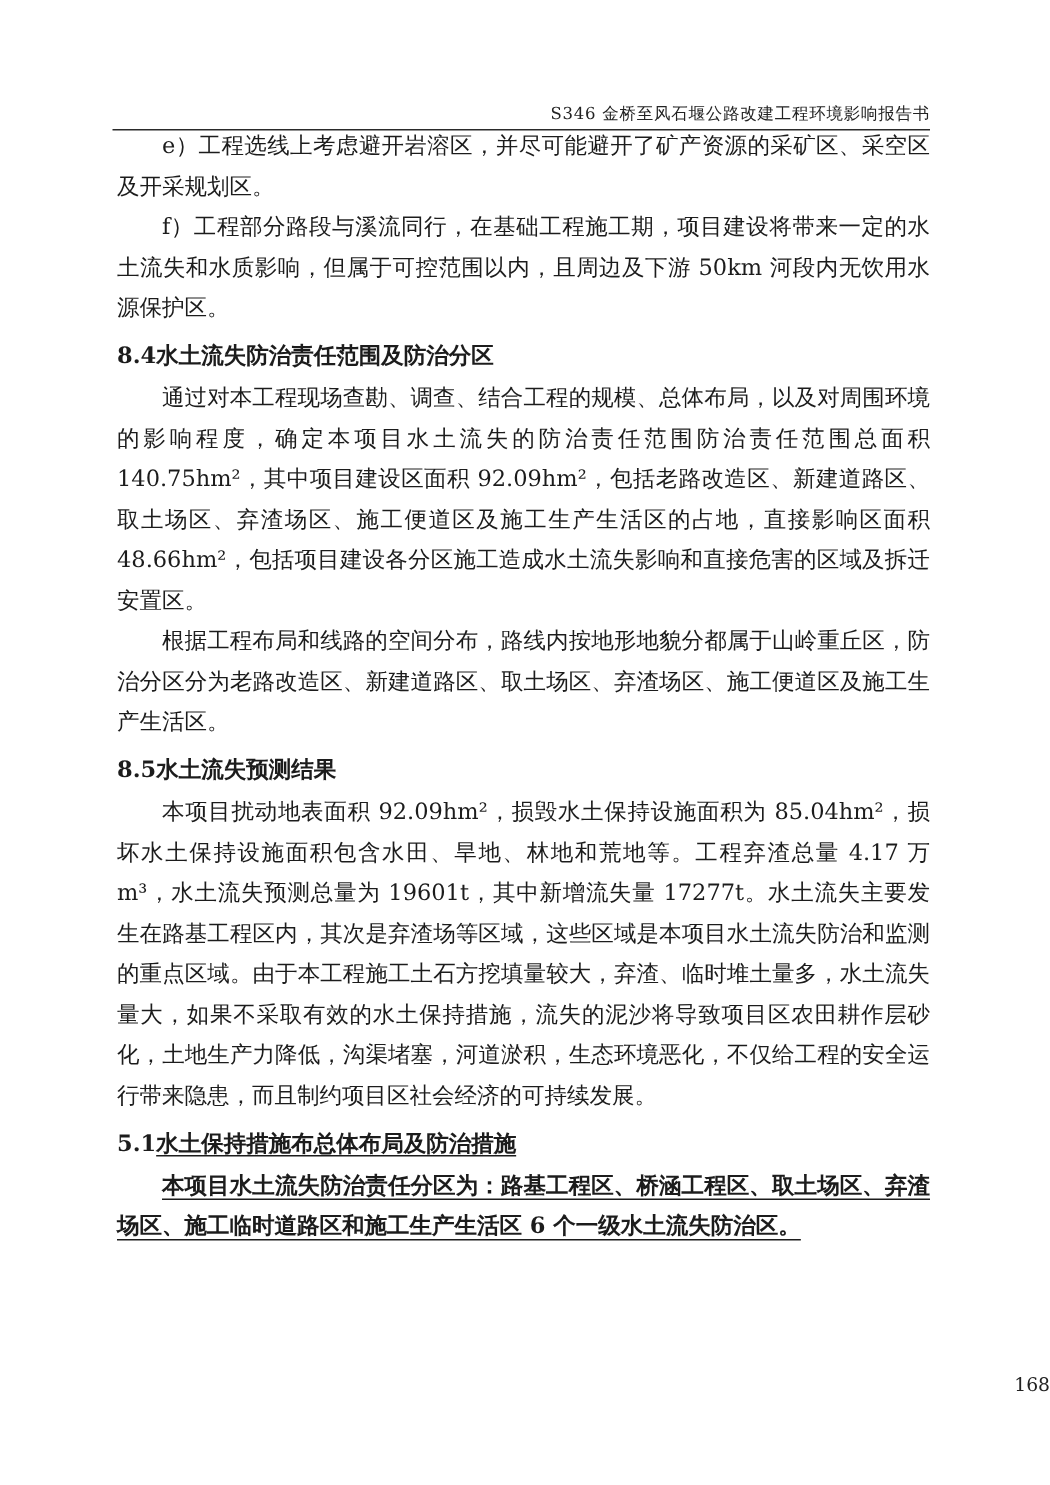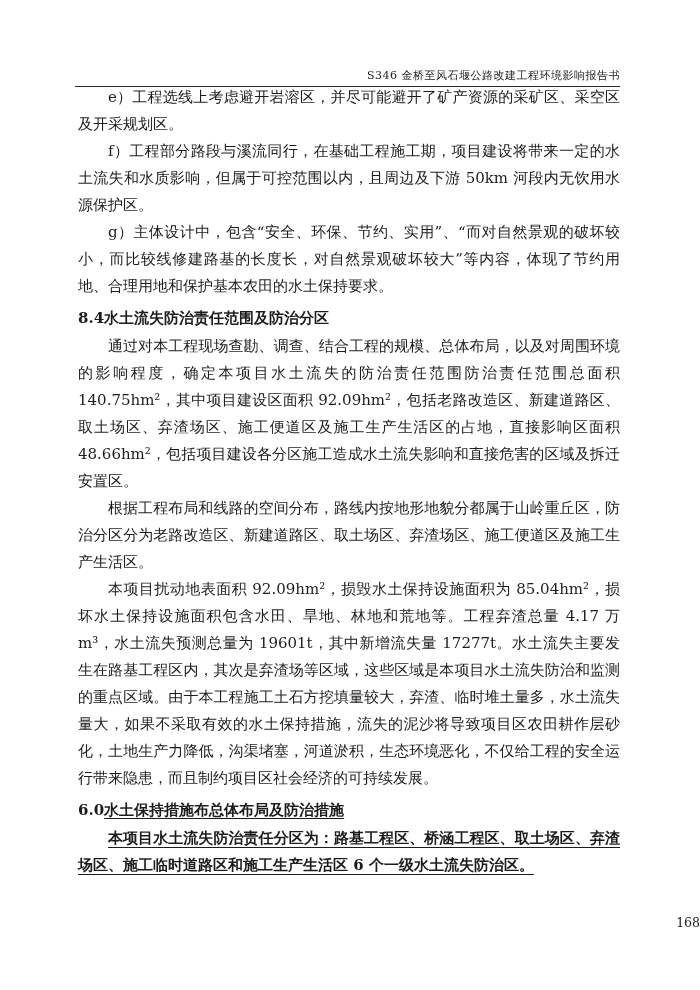--- a/index.html
+++ b/index.html
@@ -89,35 +89,37 @@
     <div class="header-title">S346 金桥至风石堰公路改建工程环境影响报告书</div>
     <div class="header-rule"></div>
   </div>
 
   <div class="doc-body">
 
     <p class="para">e）工程选线上考虑避开岩溶区，并尽可能避开了矿产资源的采矿区、采空区及开采规划区。</p>
 
     <p class="para">f）工程部分路段与溪流同行，在基础工程施工期，项目建设将带来一定的水土流失和水质影响，但属于可控范围以内，且周边及下游 50km 河段内无饮用水源保护区。</p>
 
-    <p class="para">g）主体设计中，包含“安全、环保、节约、实用”、“而对自然景观的破坏较小，而比较线修建路基的长度长，对自然景观破坏较大”等内容，体现了节约用地、合理用地和保护基本农田的水土保持要求。</p>
 
     <h2 class="heading">
       <span class="h-num">8.4</span><span class="h-title">水土流失防治责任范围及防治分区</span>
     </h2>
 
     <p class="para">通过对本工程现场查勘、调查、结合工程的规模、总体布局，以及对周围环境的影响程度，确定本项目水土流失的防治责任范围防治责任范围总面积 140.75hm²，其中项目建设区面积 92.09hm²，包括老路改造区、新建道路区、取土场区、弃渣场区、施工便道区及施工生产生活区的占地，直接影响区面积 48.66hm²，包括项目建设各分区施工造成水土流失影响和直接危害的区域及拆迁安置区。</p>
 
     <p class="para">根据工程布局和线路的空间分布，路线内按地形地貌分都属于山岭重丘区，防治分区分为老路改造区、新建道路区、取土场区、弃渣场区、施工便道区及施工生产生活区。</p>
 
+    <h2 class="heading">
+      <span class="h-num">8.5</span><span class="h-title">水土流失预测结果</span>
+    </h2>
 
     <p class="para">本项目扰动地表面积 92.09hm²，损毁水土保持设施面积为 85.04hm²，损坏水土保持设施面积包含水田、旱地、林地和荒地等。工程弃渣总量 4.17 万 m³，水土流失预测总量为 19601t，其中新增流失量 17277t。水土流失主要发生在路基工程区内，其次是弃渣场等区域，这些区域是本项目水土流失防治和监测的重点区域。由于本工程施工土石方挖填量较大，弃渣、临时堆土量多，水土流失量大，如果不采取有效的水土保持措施，流失的泥沙将导致项目区农田耕作层砂化，土地生产力降低，沟渠堵塞，河道淤积，生态环境恶化，不仅给工程的安全运行带来隐患，而且制约项目区社会经济的可持续发展。</p>
 
     <h2 class="heading">
-      <span class="h-num">6.0</span><span class="h-title u-title">水土保持措施布总体布局及防治措施</span>
+      <span class="h-num">5.1</span><span class="h-title u-title">水土保持措施布总体布局及防治措施</span>
     </h2>
 
     <p class="para para-underline">本项目水土流失防治责任分区为：路基工程区、桥涵工程区、取土场区、弃渣场区、施工临时道路区和施工生产生活区 6 个一级水土流失防治区。</p>
 
   </div>
 
   <div class="footer">
     <span>168</span>
   </div>
 

